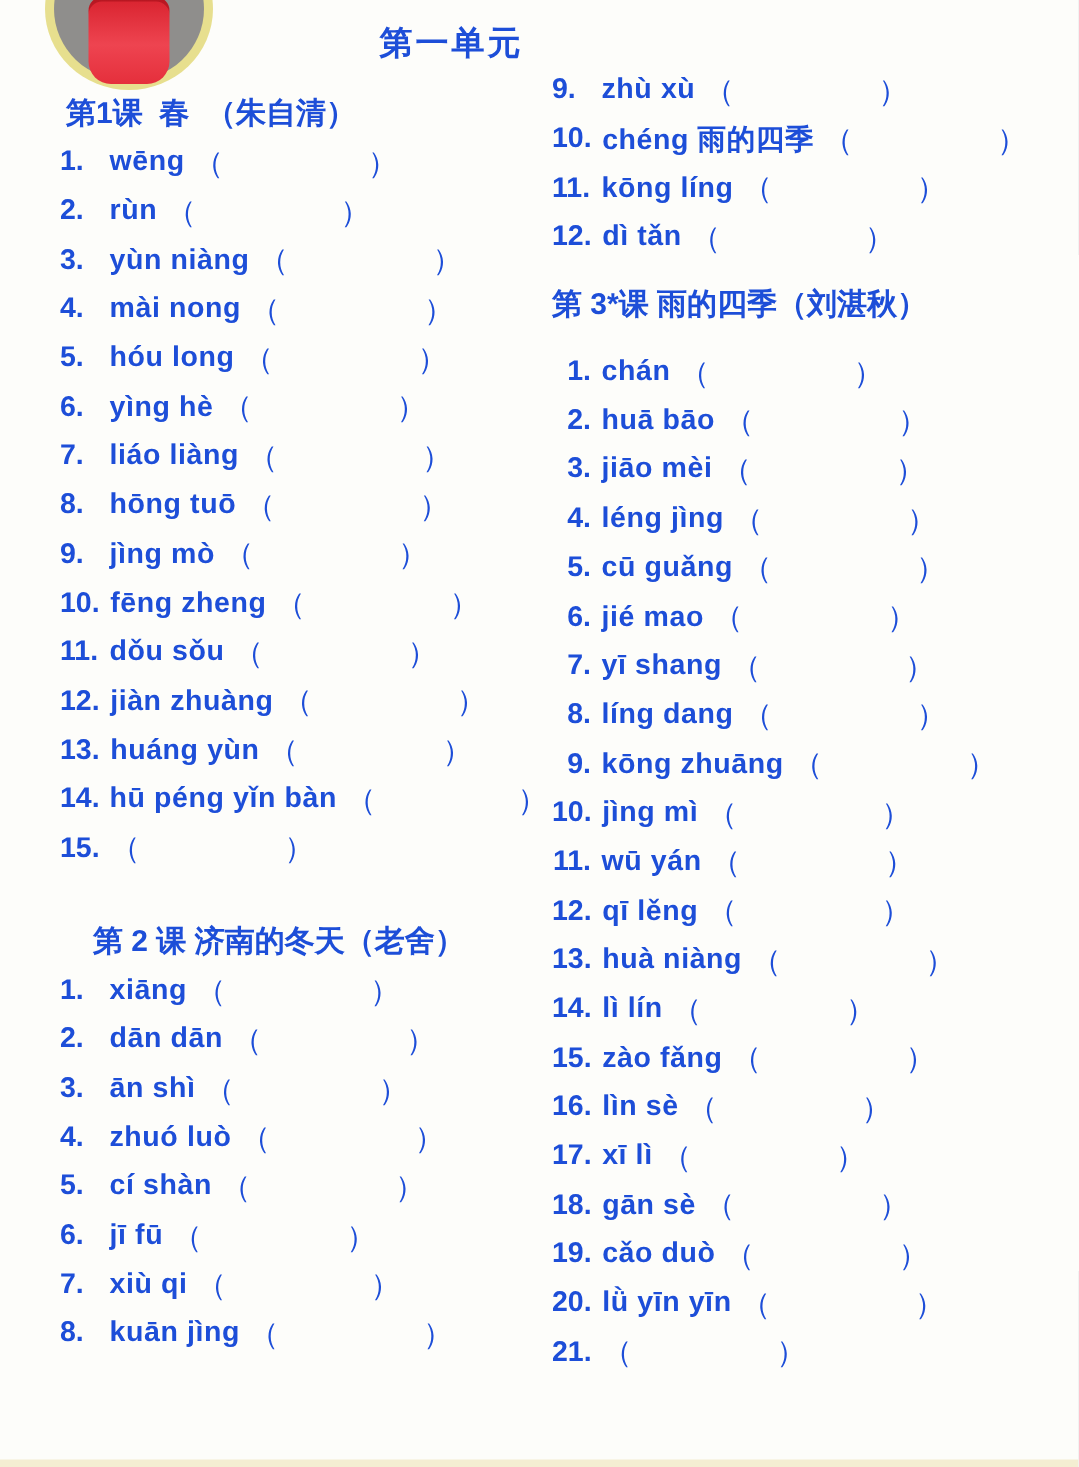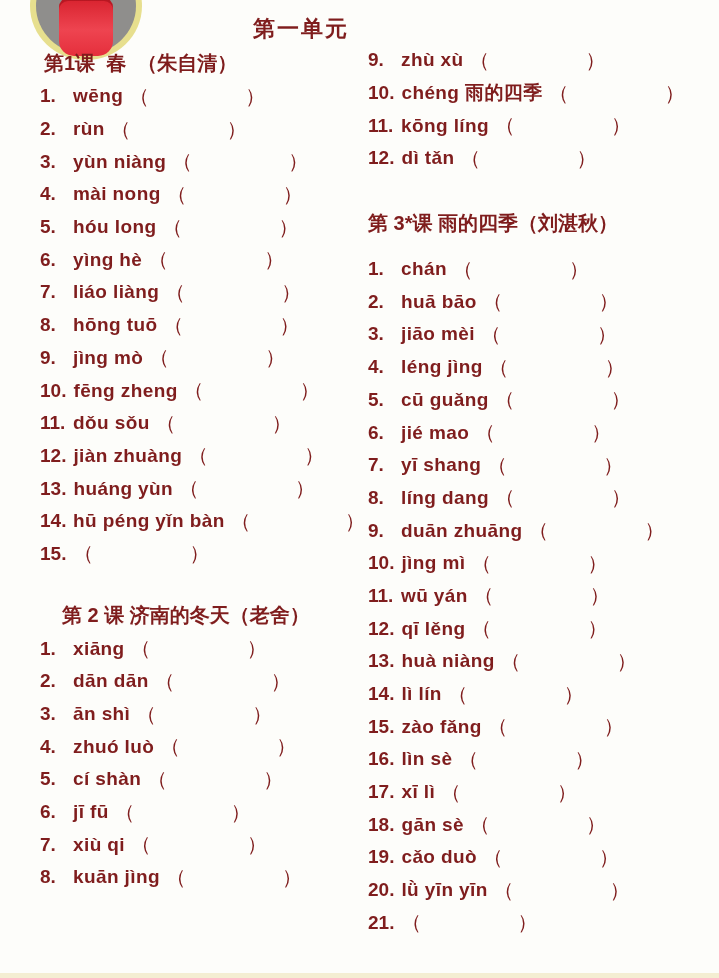--- a/index.html
+++ b/index.html
@@ -3,21 +3,21 @@
 <meta charset="utf-8">
 <style>
   html,body{margin:0;padding:0;background:#e9e9e9;}
   .page{
     position:relative;
     width:719px;height:978px;
     margin:0 auto;
     background:#fdfdfa;
     overflow:hidden;
     font-family:"Liberation Sans","DejaVu Sans",sans-serif;
-    color:#7f1d1d;
+    color:#1d4ed8;
   }
   .bottom-edge{
     position:absolute;left:0;right:0;bottom:0;height:5px;
     background:#f4eed2;
   }
   
   .avatar{
     position:absolute;left:36px;top:-42px;width:100px;height:96px;
     border-radius:50%;
     background:#8f8e8c;
@@ -37,30 +37,30 @@
   }
   
   .unit-title{
     position:absolute;left:253px;top:14px;
     font-family:"Liberation Serif","DejaVu Serif",serif;
     font-size:22px;font-weight:600;letter-spacing:2px;
     white-space:pre;
   }
   
   .col{position:absolute;}
-  .col-left{left:40px;top:46px;width:325px;}
+  .col-left{left:40px;top:58px;width:325px;}
   .col-right{left:368px;top:44px;width:348px;}
   .heading{
     height:34px;display:flex;align-items:center;
     font-size:20px;font-weight:700;white-space:pre;
   }
   .heading.indent{padding-left:22px;}
   .heading.indent-sm{padding-left:4px;}
   .col-left .section-1{margin-top:28px;}
-  .col-right .section-1{margin-top:32px;}
+  .col-right .section-1{margin-top:11px;text-align:right;}
   .col-right .section-1 .heading{margin-bottom:12px;}
   .row{
     height:32.7px;display:flex;align-items:center;
     font-size:19px;font-weight:700;
   }
   .num{display:inline-block;min-width:26px;margin-right:7px;}
   .pinyin{margin-right:6px;letter-spacing:.4px;white-space:pre;}
   .paren{font-weight:400;font-size:20px;}
   .blank{display:inline-block;width:96px;height:1px;}
 </style>
@@ -330,21 +330,21 @@
         </div>
         <div class="row">
           <span class="num">8.</span>
           <span class="pinyin">líng dang</span>
           <span class="paren">（</span>
           <span class="blank"></span>
           <span class="paren">）</span>
         </div>
         <div class="row">
           <span class="num">9.</span>
-          <span class="pinyin">duān zhuāng</span>
+          <span class="pinyin">kōng zhuāng</span>
           <span class="paren">（</span>
           <span class="blank"></span>
           <span class="paren">）</span>
         </div>
         <div class="row">
           <span class="num">10.</span>
           <span class="pinyin">jìng mì</span>
           <span class="paren">（</span>
           <span class="blank"></span>
           <span class="paren">）</span>

